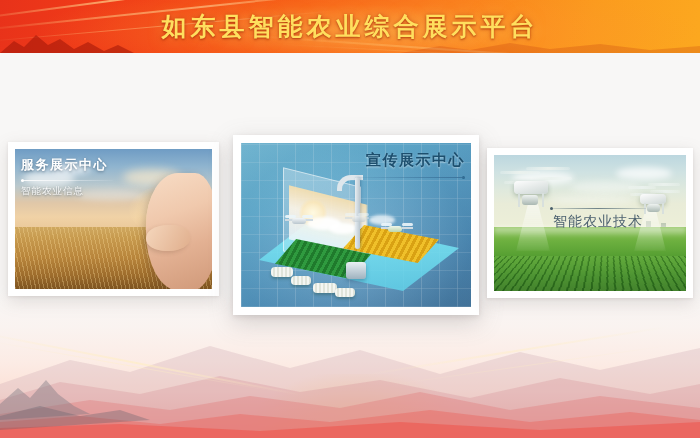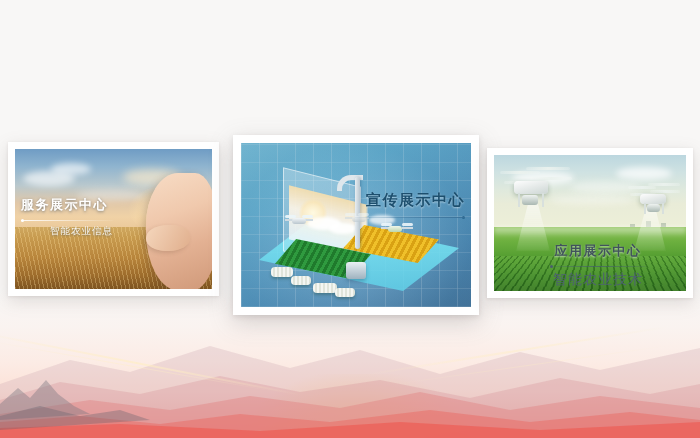--- a/index.html
+++ b/index.html
@@ -69,34 +69,34 @@
   .p-center{ padding:8px; box-shadow:0 7px 22px rgba(110,100,100,.26), 0 2px 5px rgba(110,100,100,.16); }
 
   #panel-service{ left:8px; top:142px; width:211px; height:154px; }
   #panel-service .inner{ inset:7px; }
   #panel-promo{   left:233px; top:135px; width:246px; height:180px; }
   #panel-promo .inner{ inset:8px; }
   #panel-app{     left:487px; top:148px; width:206px; height:150px; }
   #panel-app .inner{ inset:7px; }
 
   
-  .cap{ position:absolute; z-index:9;margin-top:40px; }
+  .cap{ position:absolute; z-index:9; }
   .cap-title{ font-weight:bold; white-space:nowrap; letter-spacing:1.5px; }
   .cap-rule{ position:relative; height:7px; }
   .cap-rule .line{ position:absolute; left:0; top:3px; height:1px; width:100%; }
   .cap-rule .dot{ position:absolute; left:0; top:1.5px; width:3px; height:3px; border-radius:50%; }
   .cap-sub{ white-space:nowrap; letter-spacing:1px; }
 
   
   #cap-service{ left:13px; top:14px; }
   #cap-service .cap-title{ font-size:13px; color:#ffffff; text-shadow:0 1px 3px rgba(40,60,80,.55); }
   #cap-service .cap-rule{ width:92px; margin-top:3px; }
   #cap-service .cap-rule .line{ background:linear-gradient(90deg,rgba(255,255,255,.9),rgba(255,255,255,.05)); }
   #cap-service .cap-rule .dot{ background:#ffffff; }
-  #cap-service .cap-sub{ font-size:9.5px; color:rgba(255,255,255,.93); text-shadow:0 1px 2px rgba(40,60,80,.5); margin-top:1px;text-align:right; }
+  #cap-service .cap-sub{ font-size:9.5px; color:rgba(255,255,255,.93); text-shadow:0 1px 2px rgba(40,60,80,.5); margin-top:1px; }
 
   
   #cap-promo{ right:14px; top:16px; text-align:right; }
   #cap-promo .cap-title{ font-size:15px; color:#1d4f6e; text-shadow:0 1px 2px rgba(255,255,255,.5);text-align:right; }
   #cap-promo .cap-rule{ width:110px; margin-top:4px; margin-left:auto; }
   #cap-promo .cap-rule .line{ background:linear-gradient(270deg,rgba(55,110,150,.85),rgba(55,110,150,.05)); }
   #cap-promo .cap-rule .dot{ left:auto; right:0; background:#2c6a91; }
   #cap-promo .cap-sub{ font-size:10.5px; color:#2d5f7e; margin-top:2px; }
 
   
@@ -200,20 +200,37 @@
   .bd-leg{ position:absolute; width:2px; background:#d8e0dd; }
   .bd-tank{ position:absolute; border-radius:3px; background:linear-gradient(180deg,#eef2f0,#aab8b2); }
   .spray{ position:absolute; background:linear-gradient(180deg,rgba(255,255,255,.55),rgba(220,240,200,.08));
     filter:blur(1.5px); }
 </style>
 </head>
 <body>
 
 <div class="stage">
 
+  <div class="banner">
+    <div class="banner-glow"></div>
+    <div class="streak s1"></div>
+    <div class="streak s2"></div>
+    <div class="streak s3"></div>
+    <div class="streak s4"></div>
+    <div class="streak s5"></div>
+
+    <svg class="banner-mtn" viewBox="0 0 260 22" preserveAspectRatio="none">
+      <path d="M0 22 L14 10 L24 16 L36 4 L48 14 L60 8 L74 18 L88 11 L104 20 L118 14 L134 22 L260 22 Z" fill="#a01608"></path>
+    </svg>
+    <svg class="banner-mtn2" viewBox="0 0 300 16" preserveAspectRatio="none">
+      <path d="M0 16 L40 9 L70 13 L110 6 L150 12 L200 7 L250 13 L300 9 L300 16 Z" fill="#c23a10"></path>
+    </svg>
+
+    <div class="banner-title">如东县智能农业综合展示平台</div>
+  </div>
 
   <div class="scenery">
     <div class="sc-sky"></div>
     <div class="sc-sun"></div>
 
     <svg class="sc-layer" style="bottom:0;height:150px;" viewBox="0 0 700 150" preserveAspectRatio="none">
       <path d="M0 96 L70 72 L130 84 L210 58 L290 80 L360 62 L440 86 L520 64 L600 82 L700 60 L700 150 L0 150 Z" fill="rgba(205,170,180,.30)"></path>
       <path d="M0 112 L60 94 L140 106 L220 88 L300 104 L380 92 L470 110 L560 90 L650 106 L700 96 L700 150 L0 150 Z" fill="rgba(214,150,155,.34)"></path>
       <path d="M0 126 L90 112 L170 122 L250 108 L340 120 L420 104 L510 122 L600 108 L700 120 L700 150 L0 150 Z" fill="rgba(226,126,124,.40)"></path>
       <path d="M0 134 L80 128 L160 136 L240 126 L330 134 L430 122 L530 134 L630 124 L700 132 L700 150 L0 150 Z" fill="rgba(235,104,98,.48)"></path>
@@ -356,21 +373,20 @@
         <span class="bd-blade" style="left:4px;  top:12px; width:26px;"></span>
         <span class="bd-blade" style="left:24px; top:9px;  width:30px;"></span>
         <span class="bd-body" style="left:14px; top:13px; width:26px; height:10px;"></span>
         <span class="bd-leg" style="left:18px; top:22px; height:11px;"></span>
         <span class="bd-leg" style="left:36px; top:22px; height:11px;"></span>
         <span class="bd-tank" style="left:21px; top:23px; width:13px; height:8px;"></span>
       </div>
     </div>
 
     <div class="cap" id="cap-app">
-      <div class="cap-title">应用展示中心</div>
       <div class="cap-rule">
         <span class="dot"></span>
         <span class="line"></span>
       </div>
       <div class="cap-sub">智能农业技术</div>
     </div>
   </div>
 
 </div>
 

